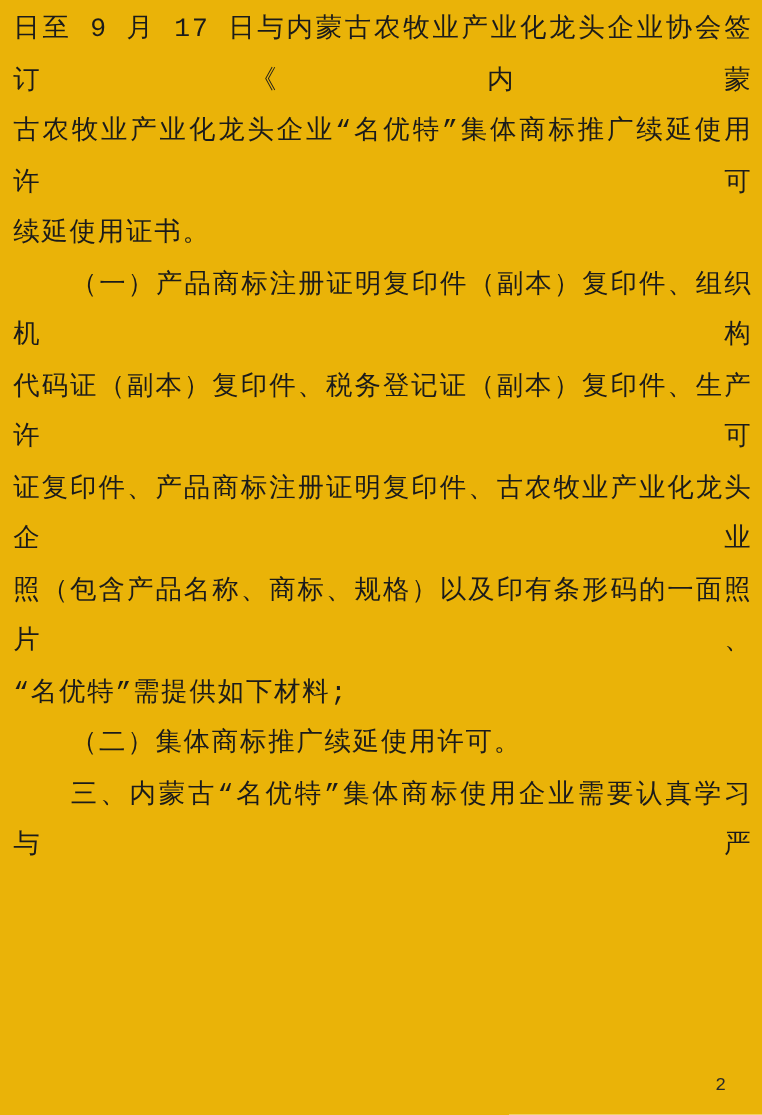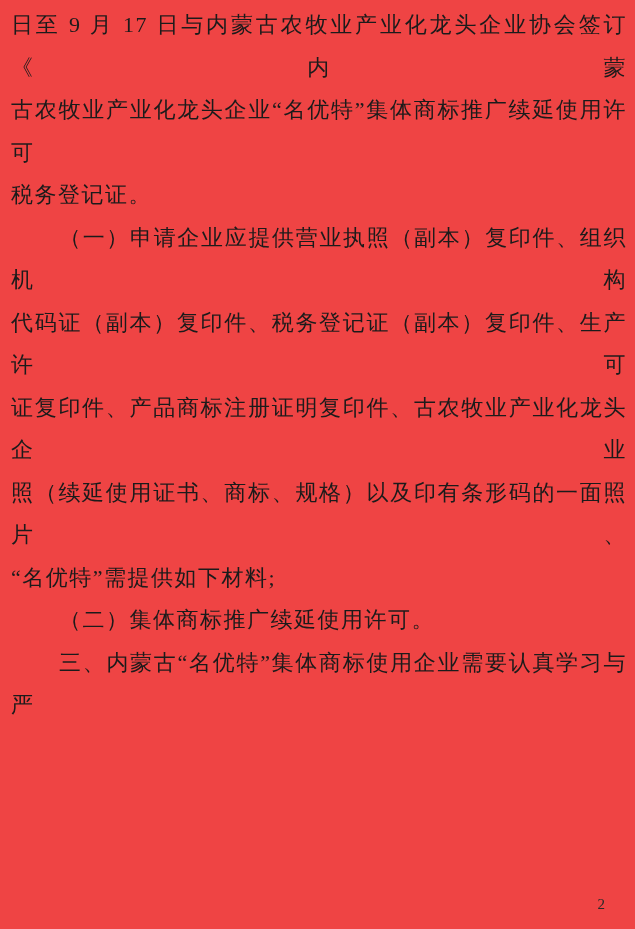--- a/index.html
+++ b/index.html
@@ -5,23 +5,23 @@
   html, body {
     margin: 0;
     padding: 0;
     background: #ffffff;
   }
   .page {
     position: relative;
     width: 635px;
     height: 929px;
     box-sizing: border-box;
-    background: #ef4444;
+    background: #eab308;
     padding: 4px 8px 0 11px;
-    font-family: Liberation Serif, serif;
+    font-family: Liberation Mono, monospace;
     color: #1b1b1b;
     overflow: hidden;
   }
   .doc-body {
     width: 616px;
   }
   .line {
     font-size: 22px;
     line-height: 42.5px;
     letter-spacing: 1.5px;
@@ -44,24 +44,24 @@
     letter-spacing: 0;
   }
 </style>
 </head>
 <body>
 
 <div class="page">
   <div class="doc-body">
     <div class="line jfull">日至 9 月 17 日与内蒙古农牧业产业化龙头企业协会签订《内蒙</div>
     <div class="line jfull">古农牧业产业化龙头企业“名优特”集体商标推广续延使用许可</div>
-    <div class="line">税务登记证。</div>
-    <div class="line jfull indent">（一）申请企业应提供营业执照（副本）复印件、组织机构</div>
+    <div class="line">续延使用证书。</div>
+    <div class="line jfull indent">（一）产品商标注册证明复印件（副本）复印件、组织机构</div>
     <div class="line jfull">代码证（副本）复印件、税务登记证（副本）复印件、生产许可</div>
     <div class="line jfull">证复印件、产品商标注册证明复印件、古农牧业产业化龙头企业</div>
-    <div class="line jfull">照（续延使用证书、商标、规格）以及印有条形码的一面照片、</div>
+    <div class="line jfull">照（包含产品名称、商标、规格）以及印有条形码的一面照片、</div>
     <div class="line">“名优特”需提供如下材料;</div>
     <div class="line indent">（二）集体商标推广续延使用许可。</div>
     <div class="line jfull indent">三、内蒙古“名优特”集体商标使用企业需要认真学习与严</div>
 
   </div>
   <div class="page-number">2</div>
 </div>
 
 </body></html>

